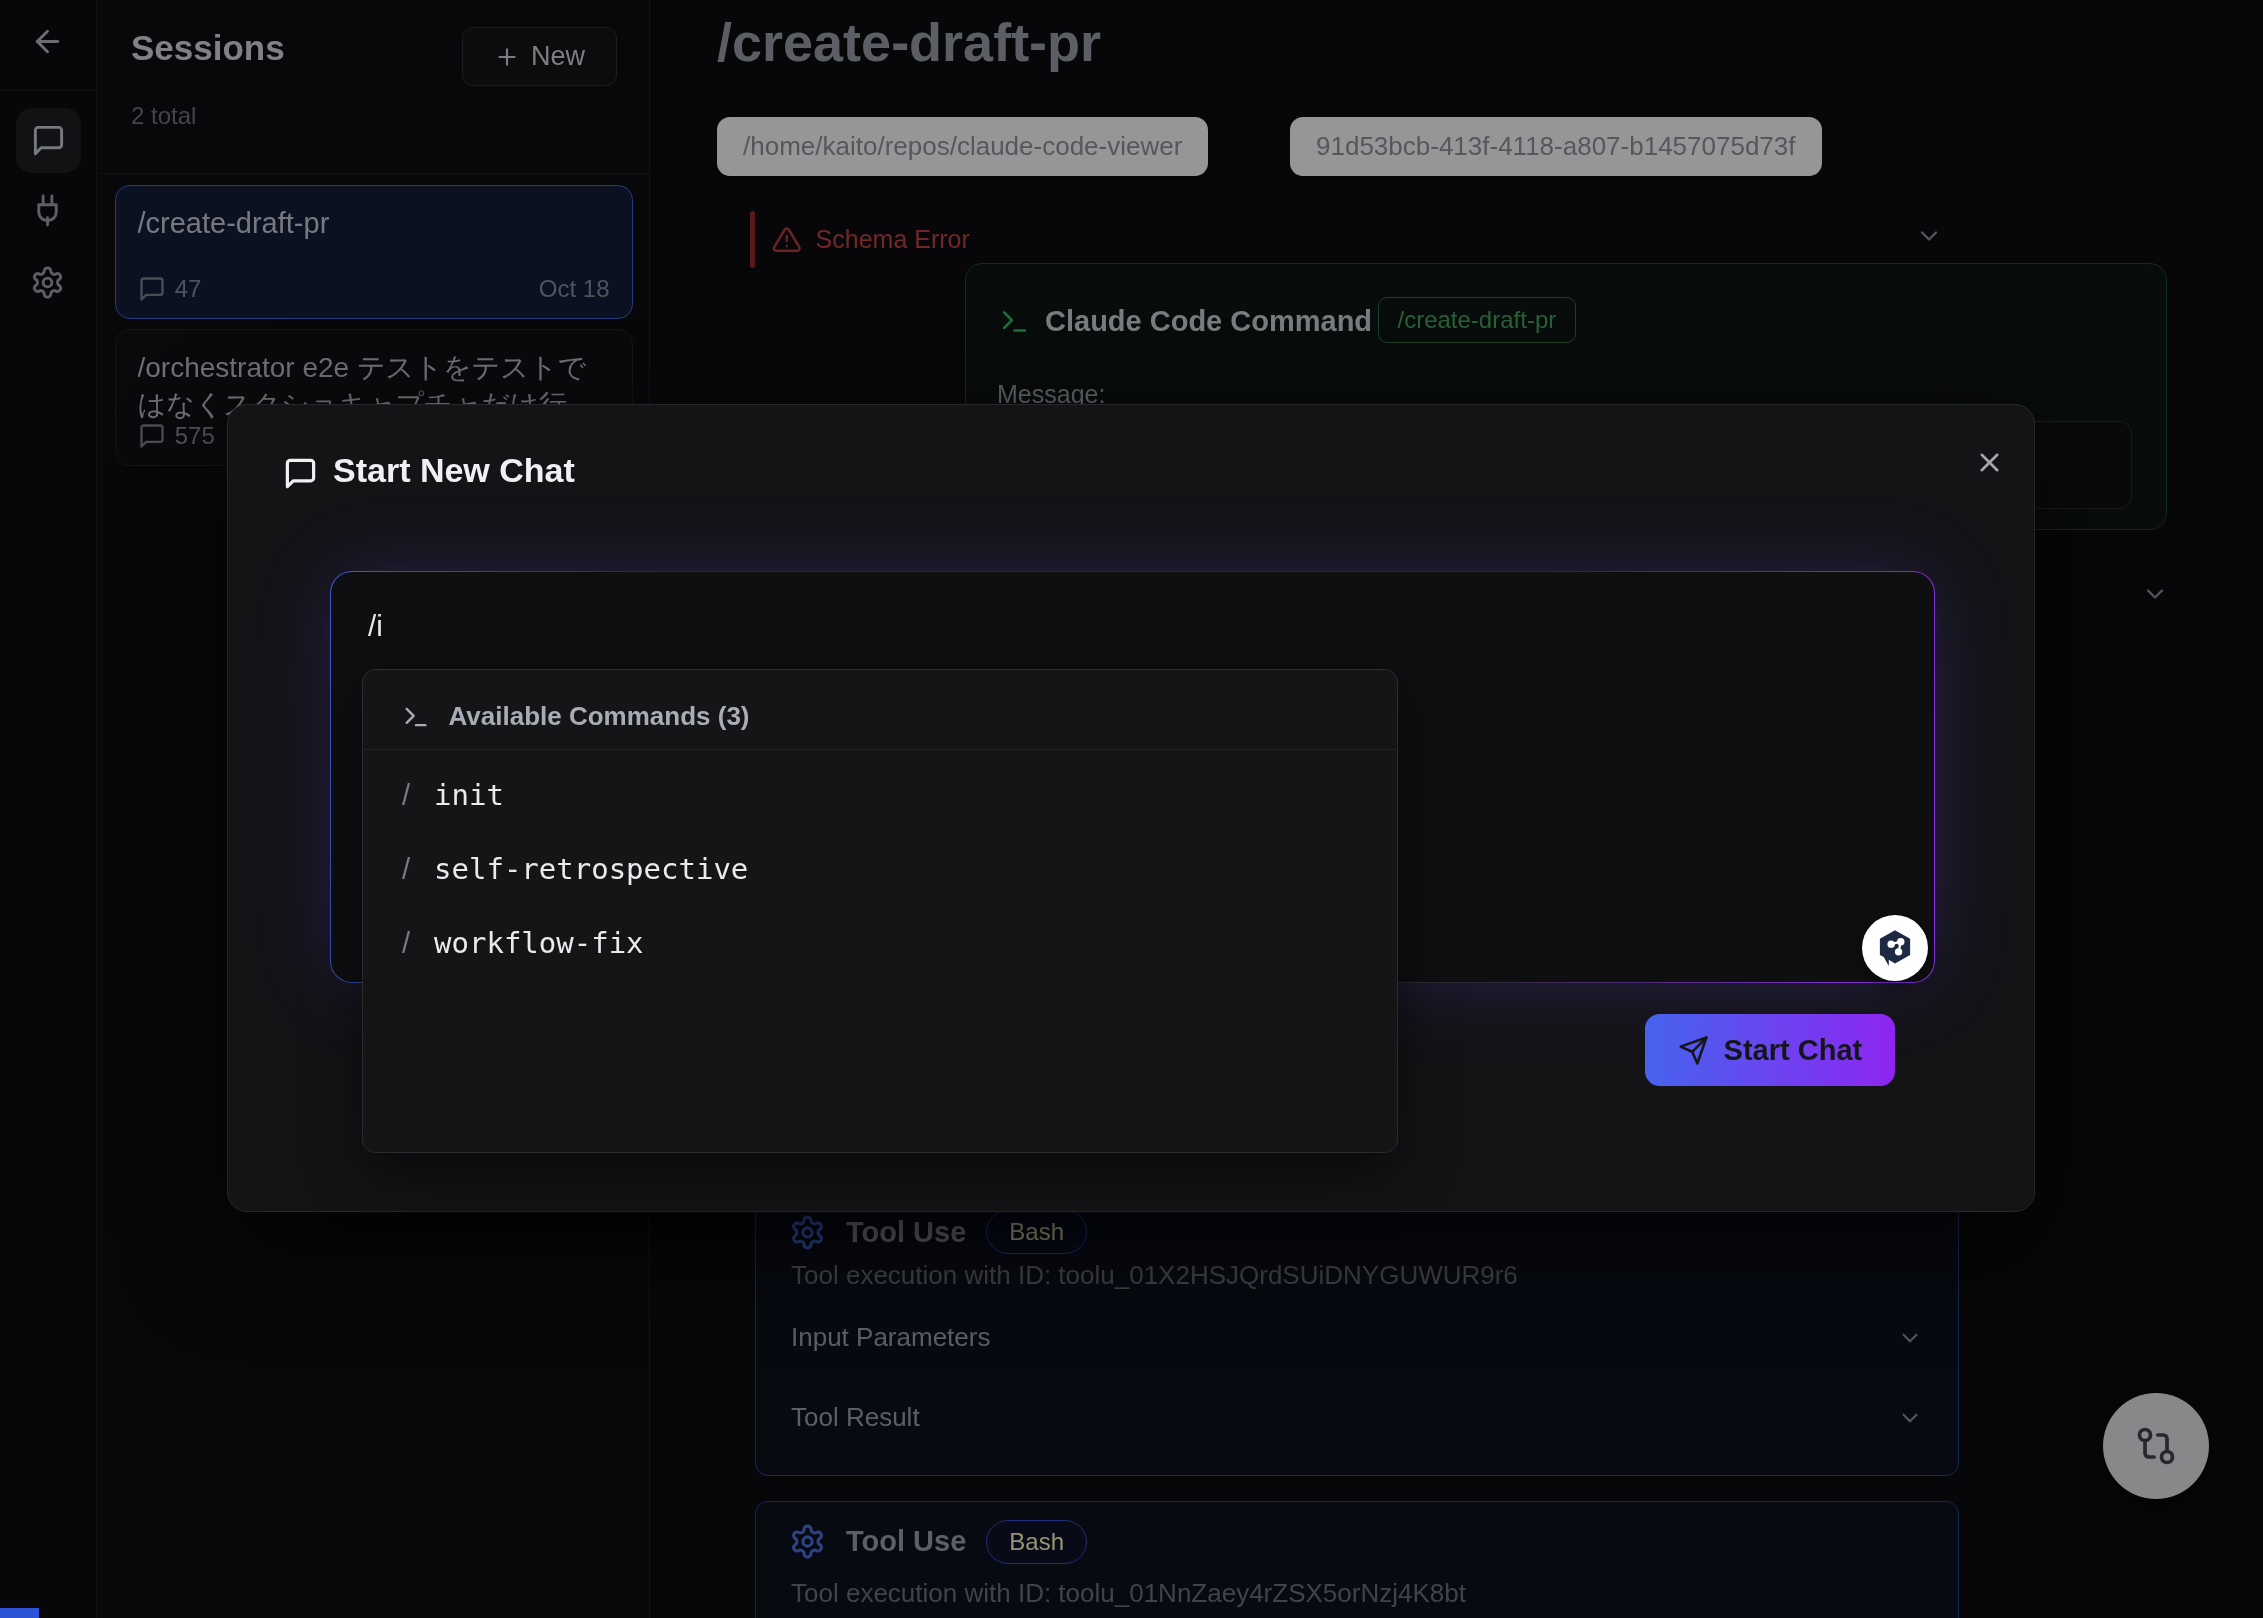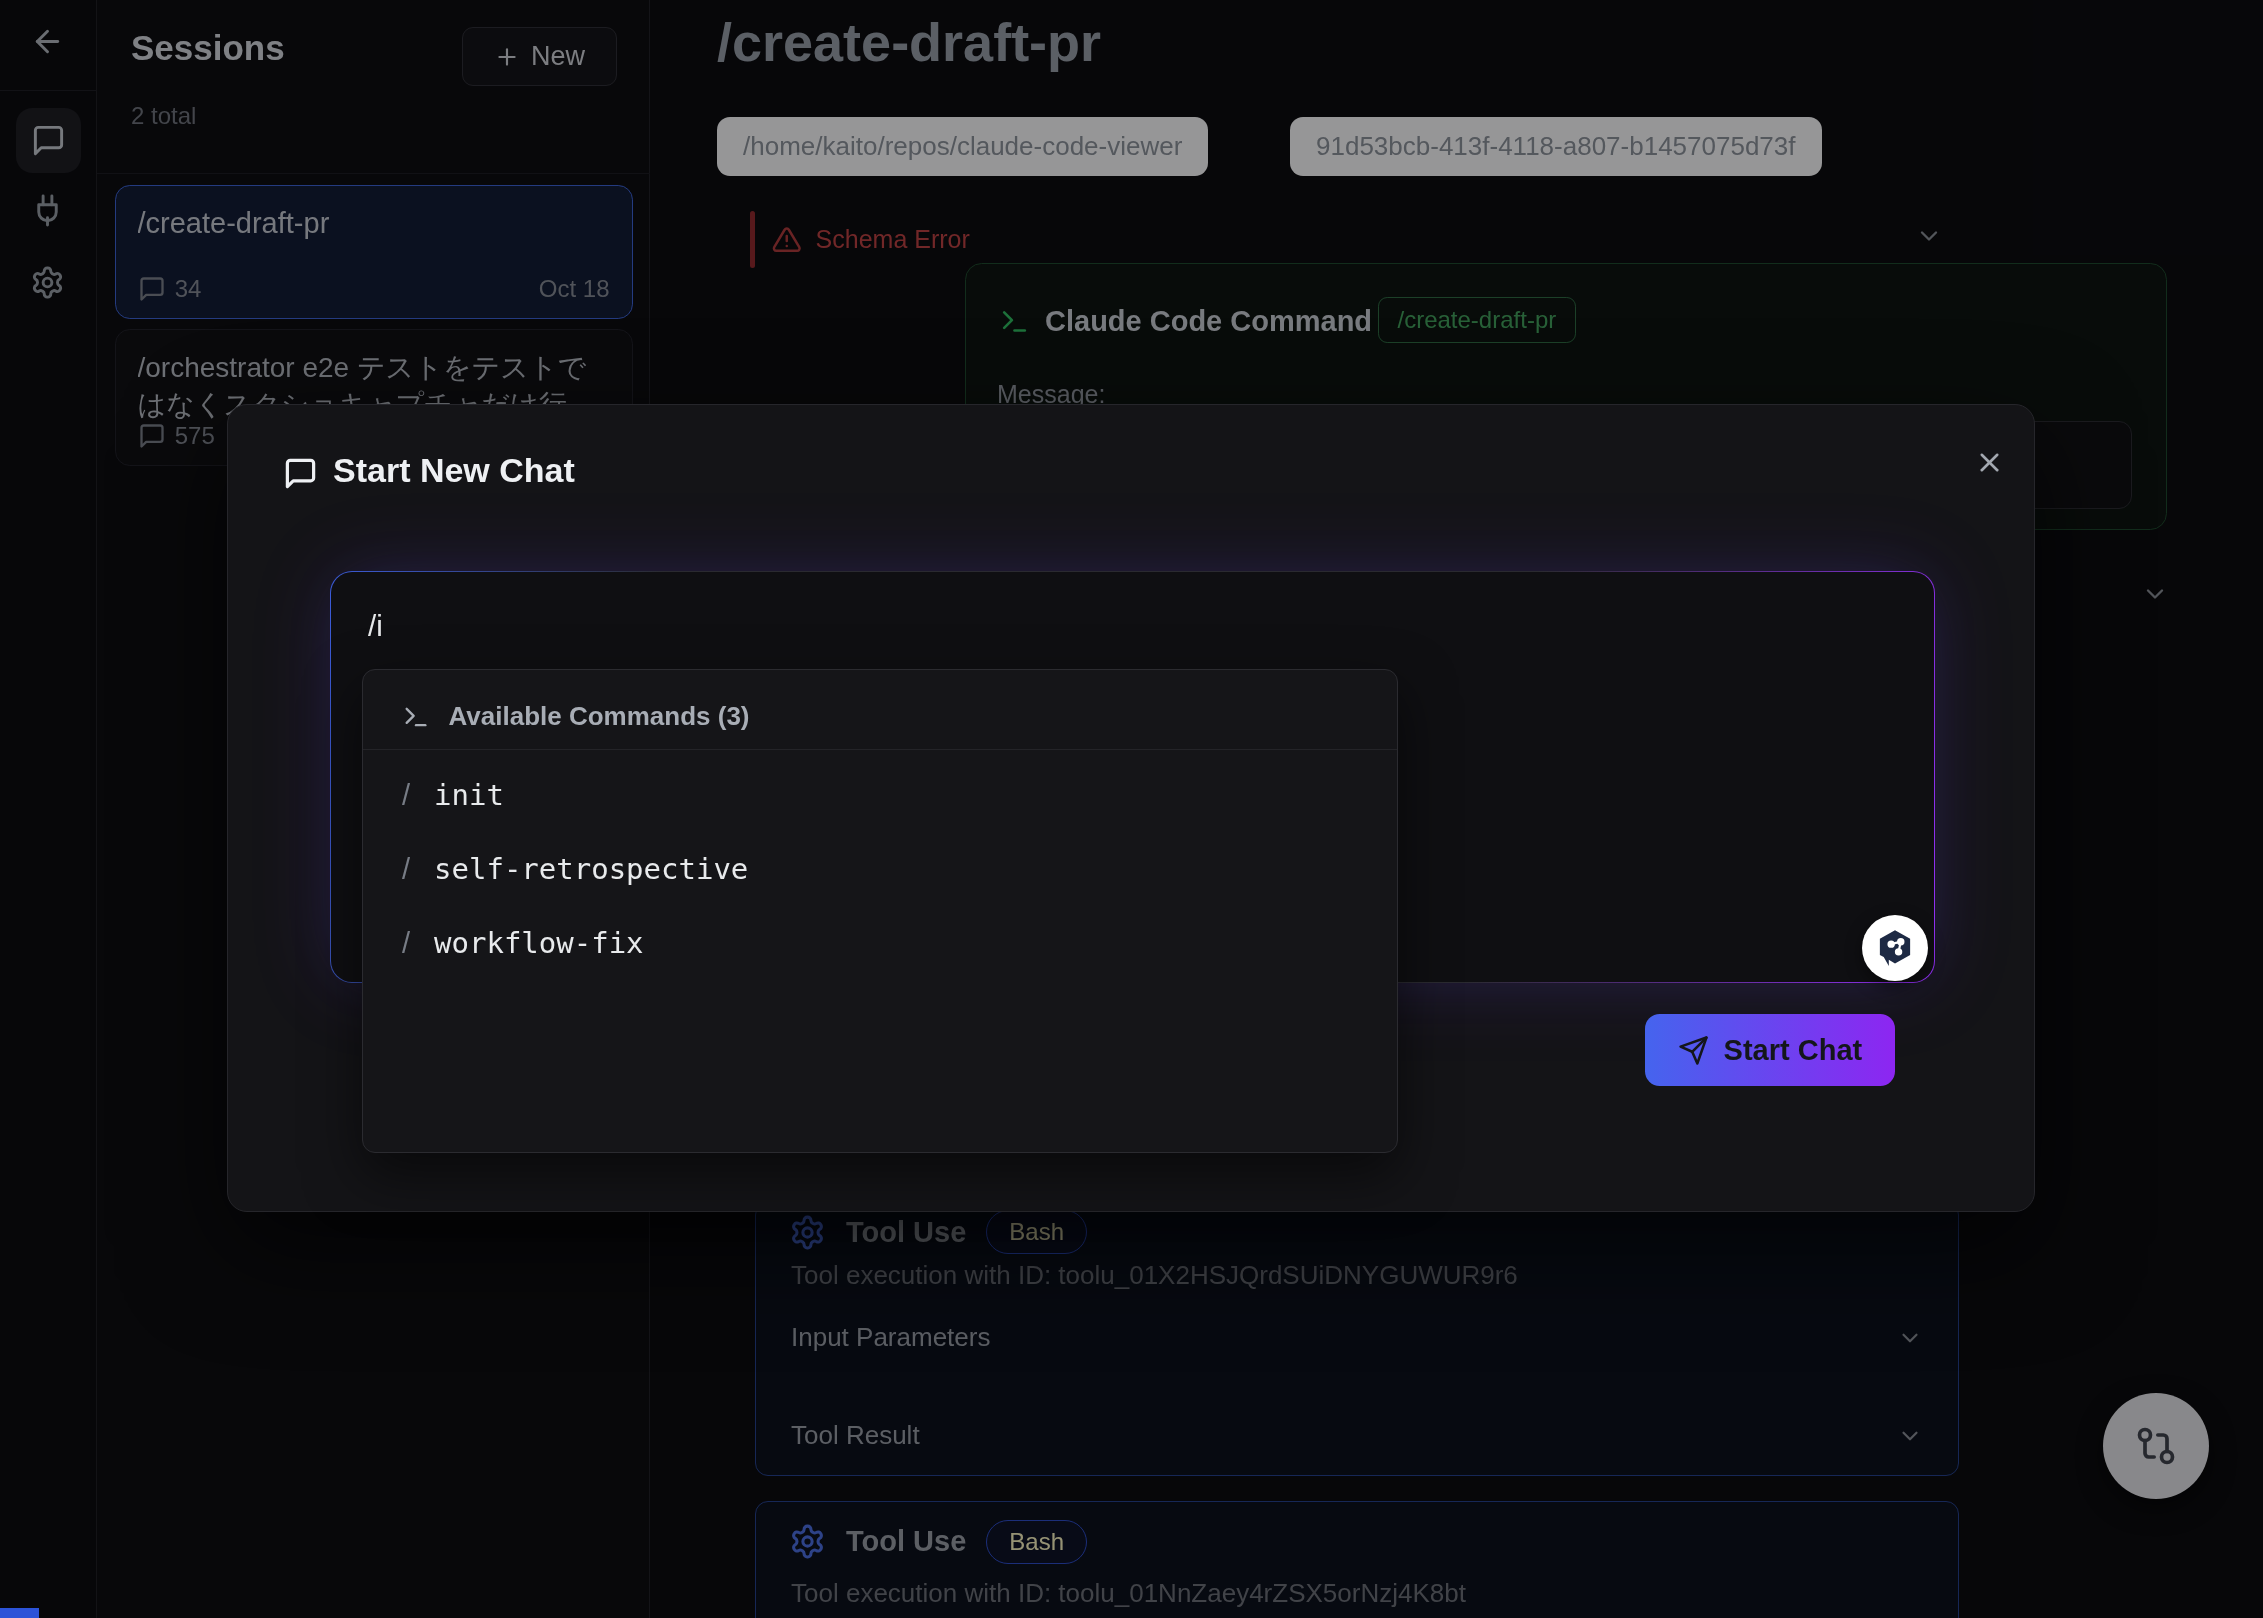--- a/index.html
+++ b/index.html
@@ -144,21 +144,21 @@
     </button>
     <div class="sessions-total">2 total</div>
     <div class="sessions-divider"></div>
 
     <div class="session-card card-selected">
       <div class="card-title">/create-draft-pr</div>
       <div class="card-meta">
         <svg width="28" height="28" viewBox="0 0 24 24" fill="none" stroke="#7c818a" stroke-width="2" stroke-linecap="round" stroke-linejoin="round">
             <path d="M21 15a2 2 0 0 1-2 2H7l-4 4V5a2 2 0 0 1 2-2h14a2 2 0 0 1 2 2z"></path>
           </svg>
-        <span class="card-count">34</span>
+        <span class="card-count">47</span>
         <span class="card-date">Oct 18</span>
       </div>
     </div>
 
     <div class="session-card card-normal">
       <div class="card-title" style="color:#b9bdc4; font-size:28px;">/orchestrator e2e テストをテストではなくスクショキャプチャだけ行...</div>
       <div class="card-meta">
         <svg width="28" height="28" viewBox="0 0 24 24" fill="none" stroke="#7c818a" stroke-width="2" stroke-linecap="round" stroke-linejoin="round">
             <path d="M21 15a2 2 0 0 1-2 2H7l-4 4V5a2 2 0 0 1 2-2h14a2 2 0 0 1 2 2z"></path>
           </svg>
@@ -208,21 +208,21 @@
         <span class="tool-title">Tool Use</span>
         <span class="tool-badge">Bash</span>
       </div>
       <div class="tool-exec" style="top:54px; line-height:37px;">Tool execution with ID: toolu_01X2HSJQrdSUiDNYGUWUR9r6</div>
       <div class="tool-section" style="top:116px;">
         <span>Input Parameters</span>
         <svg class="chev" width="26" height="26" viewBox="0 0 24 24" fill="none" stroke="#8b9097" stroke-width="2" stroke-linecap="round" stroke-linejoin="round">
             <polyline points="6 9 12 15 18 9"></polyline>
           </svg>
       </div>
-      <div class="tool-section" style="top:214px;align-items:center;">
+      <div class="tool-section" style="top:196px;align-items:center;">
         <span>Tool Result</span>
         <svg class="chev" width="26" height="26" viewBox="0 0 24 24" fill="none" stroke="#8b9097" stroke-width="2" stroke-linecap="round" stroke-linejoin="round">
             <polyline points="6 9 12 15 18 9"></polyline>
           </svg>
       </div>
     </section>
 
     <section class="tool-panel" style="top:1501px; height:277px;">
       <div class="tool-head" style="top:17.5px;">
         <svg width="37" height="37" viewBox="0 0 24 24" fill="none" stroke="#4a6fe3" stroke-width="2" stroke-linecap="round" stroke-linejoin="round">

